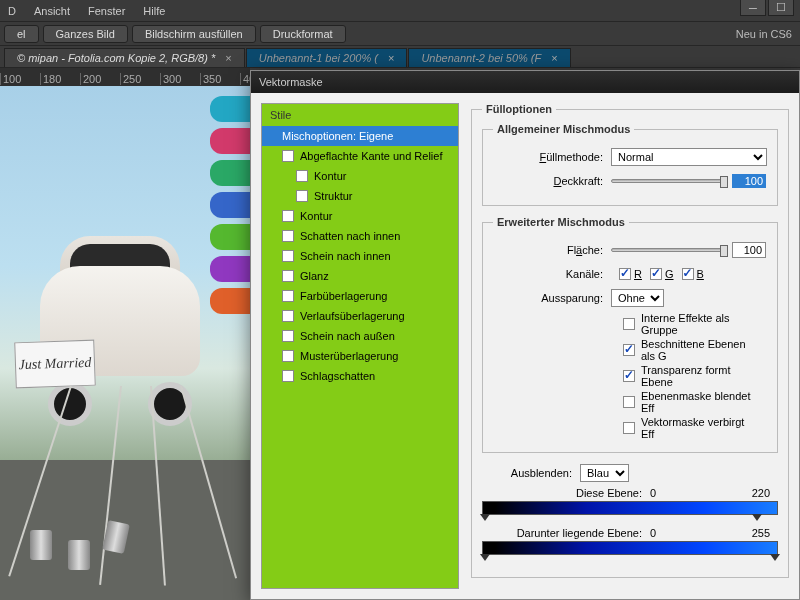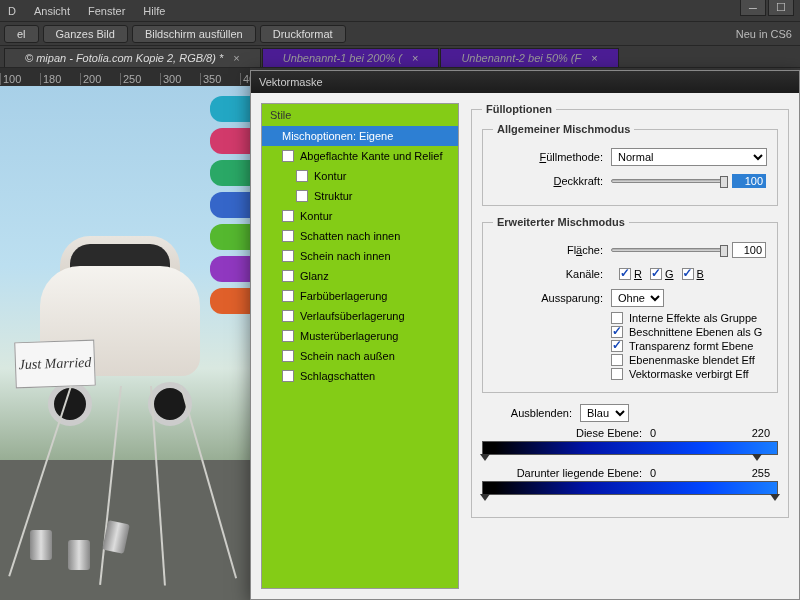--- a/index.html
+++ b/index.html
@@ -8,22 +8,22 @@
 .menubar{display:flex;align-items:center;height:22px;padding:0 8px;background:#3a3a3a;border-bottom:1px solid #262626}
 .menubar span{color:#ccc;margin-right:18px;cursor:default}
 .winbtns{position:absolute;right:6px;top:0;height:22px;display:flex;gap:2px}
 .winbtn{width:26px;height:16px;background:#4b4b4b;border:1px solid #222;border-top:none;display:flex;align-items:center;justify-content:center;color:#ccc;font-size:11px}
 
 .btnbar{height:24px;background:#3a3a3a;border-bottom:1px solid #262626;display:flex;align-items:center;padding:0 4px;position:relative}
 .btn{background:#4a4a4a;border:1px solid #222;border-radius:3px;color:#ddd;padding:2px 12px;margin-right:4px;font-size:11px}
 .btn-right{position:absolute;right:8px;color:#bbb}
 
 .tabbar{height:22px;background:#3a3a3a;display:flex;align-items:flex-end;padding:0 4px;border-bottom:1px solid #262626}
-.tab{background:#414141;color:#ddd;padding:3px 20px;margin-right:1px;border:1px solid #222;border-bottom:none;font-style:italic;font-size:11px;position:relative;display:flex;align-items:flex-end}
-.tab.inactive{background:#4c1d95;color:#999}
+.tab{background:#414141;color:#ddd;padding:3px 12px;margin-right:1px;border:1px solid #222;border-bottom:none;font-style:italic;font-size:11px;position:relative;display:flex;align-items:flex-end}
+.tab.inactive{background:#0c4a6e;color:#999}
 .tab .x{margin-left:10px;font-style:normal;color:#aaa}
 
 .canvas-area{position:absolute;top:68px;left:0;width:250px;height:532px;background:#262626}
 .ruler-h{position:absolute;top:0;left:0;right:0;height:18px;background:#2f2f2f;color:#aaa;font-size:9px;display:flex;align-items:flex-end;padding-bottom:1px;overflow:hidden}
 .ruler-h span{width:40px;text-align:left;border-left:1px solid #666;padding-left:2px;flex:none}
 .canvas{position:absolute;top:18px;left:0;width:250px;height:514px;background:linear-gradient(#a8d0e8,#bcdff0 35%,#d9e8e0 55%,#6b8560 85%);overflow:hidden}
 .road{position:absolute;bottom:0;left:0;right:0;height:140px;background:#636560}
 .car{position:absolute;left:30px;top:150px;width:180px;height:180px}
 .car-body{position:absolute;left:10px;top:30px;width:160px;height:110px;background:linear-gradient(#f5f3ef,#ddd7cf);border-radius:40px 40px 18px 18px}
 .car-top{position:absolute;left:30px;top:0;width:120px;height:50px;background:linear-gradient(#e9e5df,#d6d0c8);border-radius:30px 30px 0 0}
@@ -54,21 +54,21 @@
 fieldset{border:1px solid #bbb;padding:8px 10px 10px;margin-bottom:10px}
 legend{padding:0 4px;font-weight:bold;color:#333}
 .row{display:flex;align-items:center;margin:4px 0;min-height:20px}
 .row .lbl{width:110px;text-align:right;margin-right:8px;color:#000}
 .underl{text-decoration:underline}
 select{font-size:11px;padding:1px 2px;border:1px solid #888;background:#fff}
 input[type=text]{font-size:11px;padding:1px 3px;border:1px solid #888;background:#fff;text-align:left}
 .slider{width:115px;height:4px;background:linear-gradient(#aaa,#ddd);border:1px solid #888;border-radius:2px;position:relative;margin-right:6px}
 .slider .knob{position:absolute;top:-4px;width:8px;height:12px;background:#ddd;border:1px solid #666}
 .valsel{border:1px solid #2d7fd3;background:#2d7fd3;color:#fff;width:34px;text-align:right;padding:0 2px}
-.ckrow{display:flex;align-items:center;margin:2px 0}
+.ckrow{display:flex;align-items:center;margin:2px 12px}
 .ckrow .chk{margin-right:6px}
 .kan .chk{margin:0 3px 0 8px}
 .gradslider{height:14px;border:1px solid #555;position:relative;margin:2px 0 12px}
 .gradslider .tri{position:absolute;bottom:-7px;width:0;height:0;border-left:5px solid transparent;border-right:5px solid transparent;border-top:7px solid #333}
 .gradrow{display:flex;margin-top:2px}
 .gradrow .glbl{width:160px;text-align:right;margin-right:8px}
 .gradrow .v{width:60px;text-align:left}
 
 .grad-blue{background:linear-gradient(90deg,#000 0%,#000 4%,#0013a8 35%,#0146ff 75%,#197dff 100%)}
 .grad-blue2{background:linear-gradient(90deg,#000 0%,#000 4%,#0013a8 35%,#0146ff 75%,#197dff 100%)}
@@ -191,25 +191,25 @@
           <div class="style-item">
             <span class="chk"></span>
             <span>Farbüberlagerung</span>
           </div>
           <div class="style-item">
             <span class="chk"></span>
             <span>Verlaufsüberlagerung</span>
           </div>
           <div class="style-item">
             <span class="chk"></span>
+            <span>Schein nach außen</span>
+          </div>
+          <div class="style-item">
+            <span class="chk"></span>
             <span>Musterüberlagerung</span>
-          </div>
-          <div class="style-item">
-            <span class="chk"></span>
-            <span>Schein nach außen</span>
           </div>
           <div class="style-item">
             <span class="chk"></span>
             <span>Schlagschatten</span>
           </div>
         </div>
     </div>
     <div class="right">
       <fieldset>
         <legend>Fülloptionen</legend>

